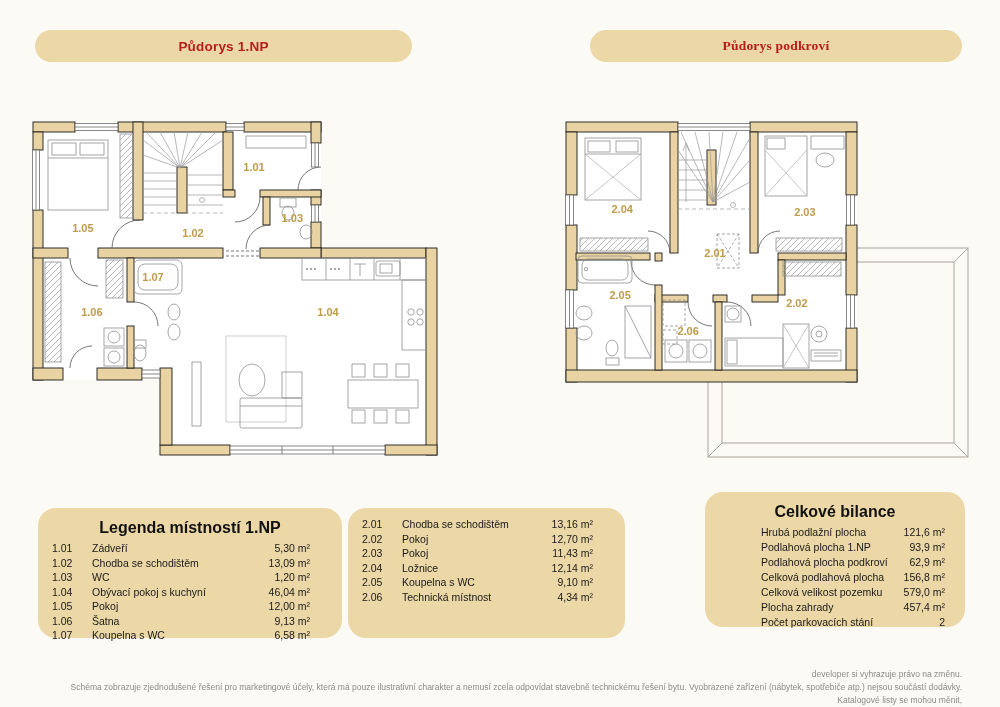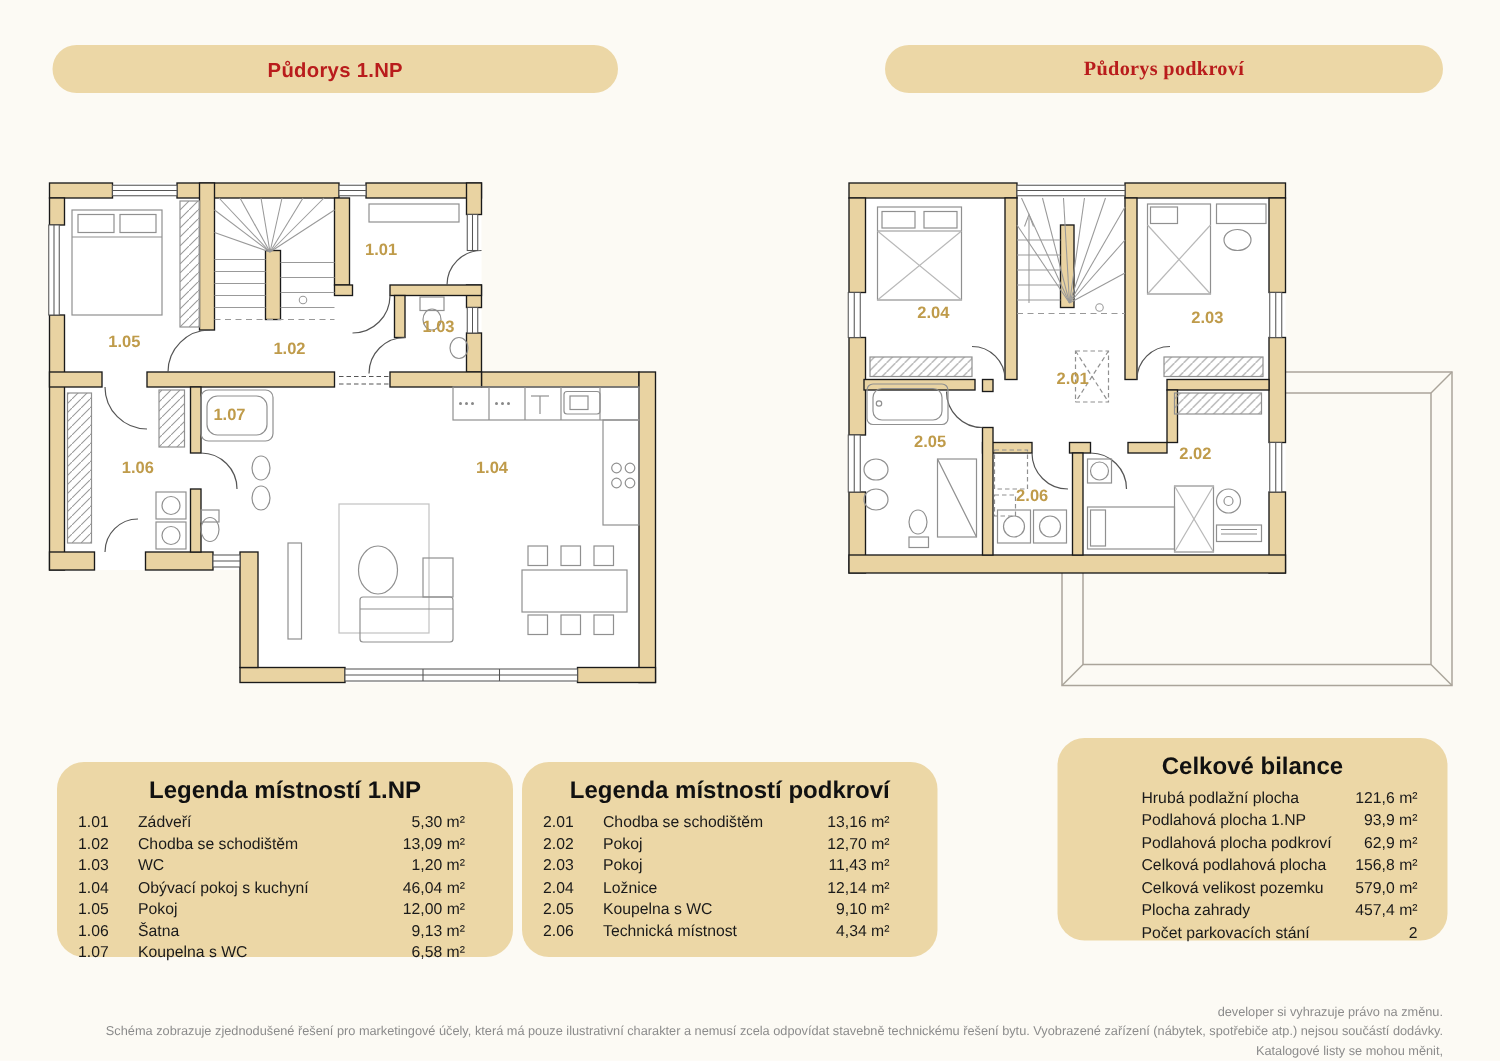--- a/index.html
+++ b/index.html
@@ -404,21 +404,20 @@
         </div>
         <div class="legend-row">
           <span class="code">1.07</span>
           <span class="rname">Koupelna s WC</span>
           <span class="area">6,58 m²</span>
         </div>
       </div>
   </div>
 
   <div class="legend l2">
-    <div class="legend-title">Legenda místností podkroví</div>
     <div class="legend-rows">
         <div class="legend-row">
           <span class="code">2.01</span>
           <span class="rname">Chodba se schodištěm</span>
           <span class="area">13,16 m²</span>
         </div>
         <div class="legend-row">
           <span class="code">2.02</span>
           <span class="rname">Pokoj</span>
           <span class="area">12,70 m²</span>

